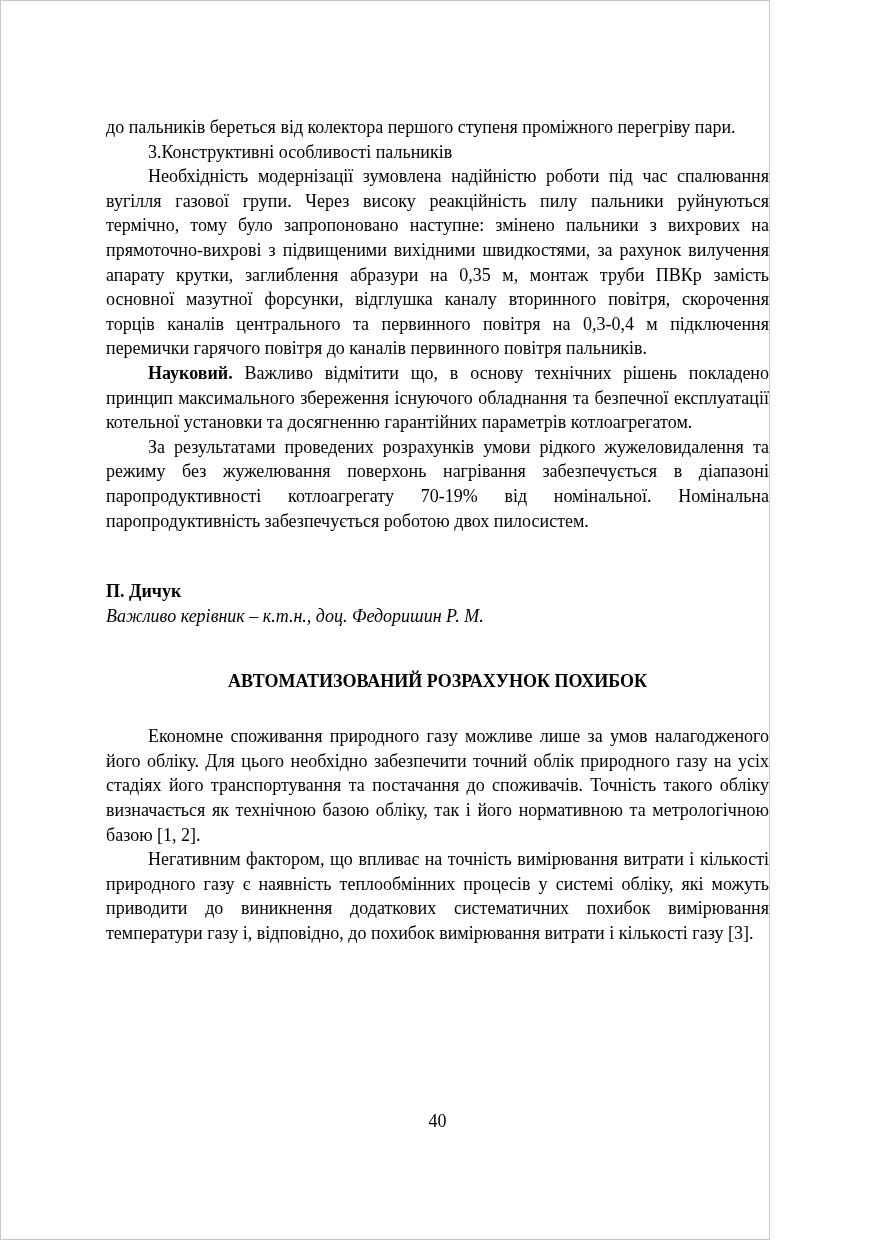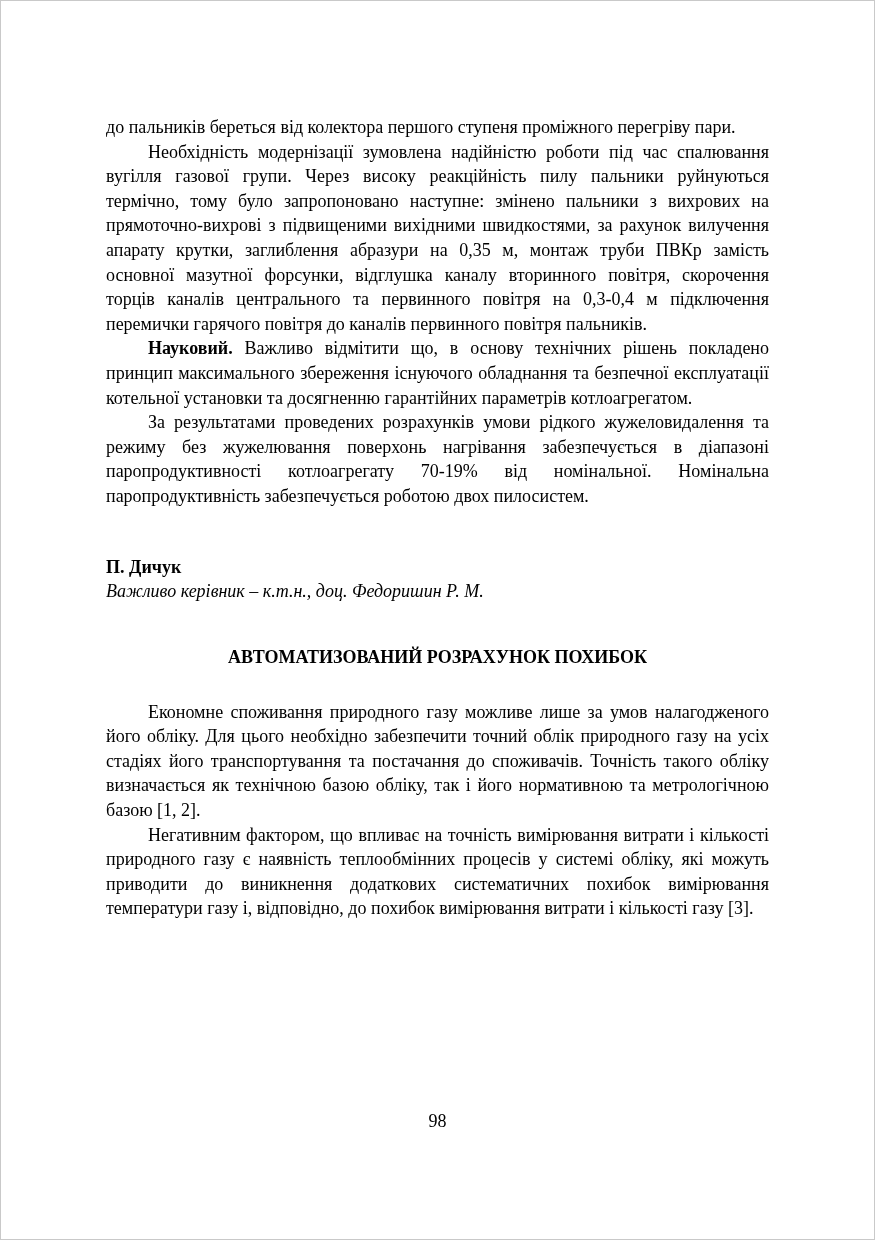--- a/index.html
+++ b/index.html
@@ -2,21 +2,21 @@
 <html lang="uk"><head>
 <meta charset="utf-8">
 <style>
   html, body {
     margin: 0;
     padding: 0;
     background: #ffffff;
   }
   .page {
     position: relative;
-    width: 875px;
+    width: 770px;
     height: 1240px;
     box-sizing: border-box;
     background: #ffffff;
     border: 1px solid #c9c9c9;
     font-family: "Liberation Serif", "DejaVu Serif", serif;
     color: #000000;
     overflow: hidden;
   }
   .content {
     position: absolute;
@@ -61,20 +61,21 @@
   }
 </style>
 </head>
 <body>
 
 <div class="page">
   <div class="content">
 
     <p>до пальників береться від колектора першого ступеня проміжного перегріву пари.</p>
 
+    <p class="indent">3.Конструктивні особливості пальників</p>
 
     <p class="indent">Необхідність модернізації зумовлена надійністю роботи під час спалювання вугілля газової групи. Через високу реакційність пилу пальники руйнуються термічно, тому було запропоновано наступне: змінено пальники з вихрових на прямоточно-вихрові з підвищеними вихідними швидкостями, за рахунок вилучення апарату крутки, заглиблення абразури на 0,35 м, монтаж труби ПВКр замість основної мазутної форсунки, відглушка каналу вторинного повітря, скорочення торців каналів центрального та первинного повітря на 0,3-0,4 м підключення перемички гарячого повітря до каналів первинного повітря пальників.</p>
 
     <p class="indent"><span class="bold">Науковий.</span> <span>Важливо відмітити що, в основу технічних рішень покладено принцип максимального збереження існуючого обладнання та безпечної експлуатації котельної установки та досягненню гарантійних параметрів котлоагрегатом.</span></p>
 
     <p class="indent">За результатами проведених розрахунків умови рідкого жужеловидалення та режиму без жужелювання поверхонь нагрівання забезпечується в діапазоні паропродуктивності котлоагрегату 70-19% від номінальної. Номінальна паропродуктивність забезпечується роботою двох пилосистем.</p>
 
     <div class="signature">
       <div class="bold">П. Дичук</div>
       <div class="supervisor">Важливо керівник – к.т.н., доц. Федоришин Р. М.</div>
@@ -84,14 +85,14 @@
       <div>АВТОМАТИЗОВАНИЙ РОЗРАХУНОК ПОХИБОК</div>
     </div>
 
     <div class="article">
       <p class="indent">Економне споживання природного газу можливе лише за умов налагодженого його обліку. Для цього необхідно забезпечити точний облік природного газу на усіх стадіях його транспортування та постачання до споживачів. Точність такого обліку визначається як технічною базою обліку, так і його нормативною та метрологічною базою [1, 2].</p>
       <p class="indent">Негативним фактором, що впливає на точність вимірювання витрати і кількості природного газу є наявність теплообмінних процесів у системі обліку, які можуть приводити до виникнення додаткових систематичних похибок вимірювання температури газу і, відповідно, до похибок вимірювання витрати і кількості газу [3].</p>
     </div>
 
   </div>
 
-  <div class="page-number">98</div>
+  <div class="page-number">40</div>
 </div>
 
 </body></html>

